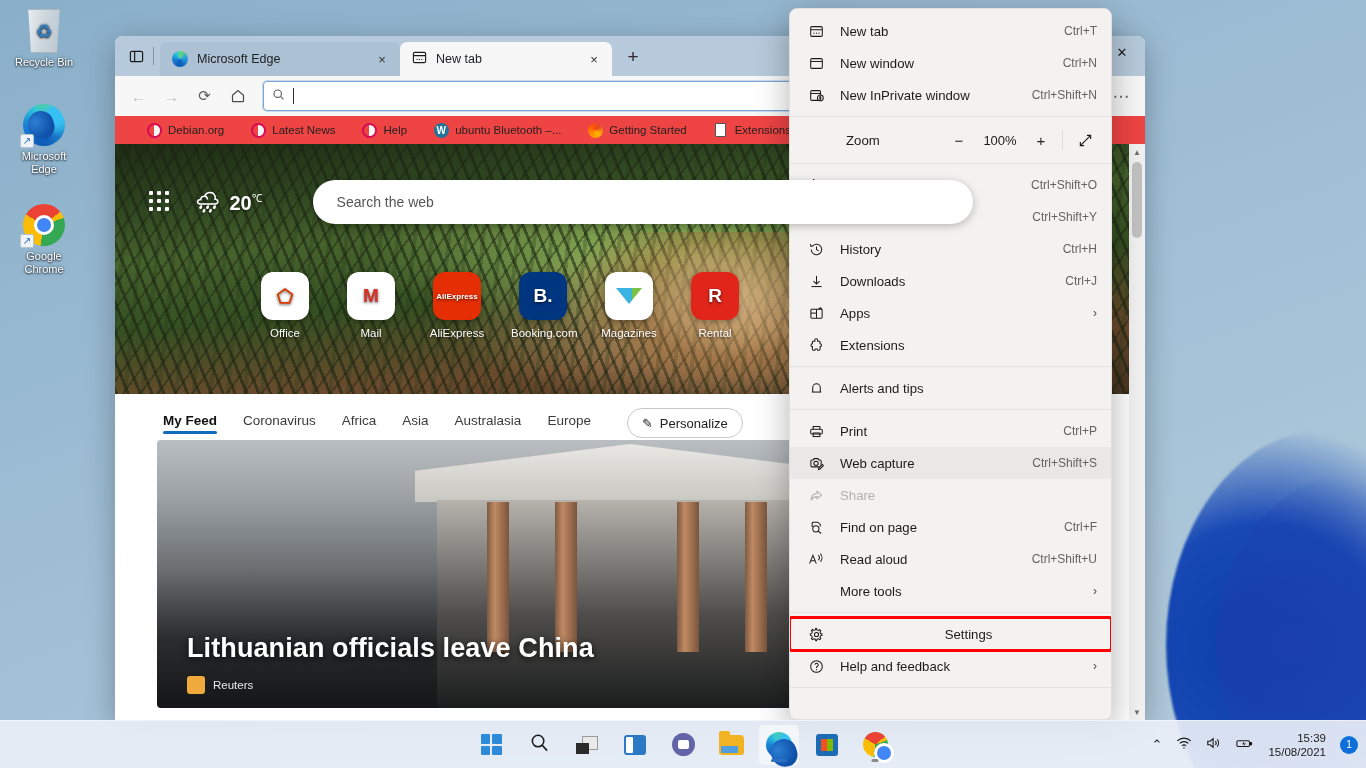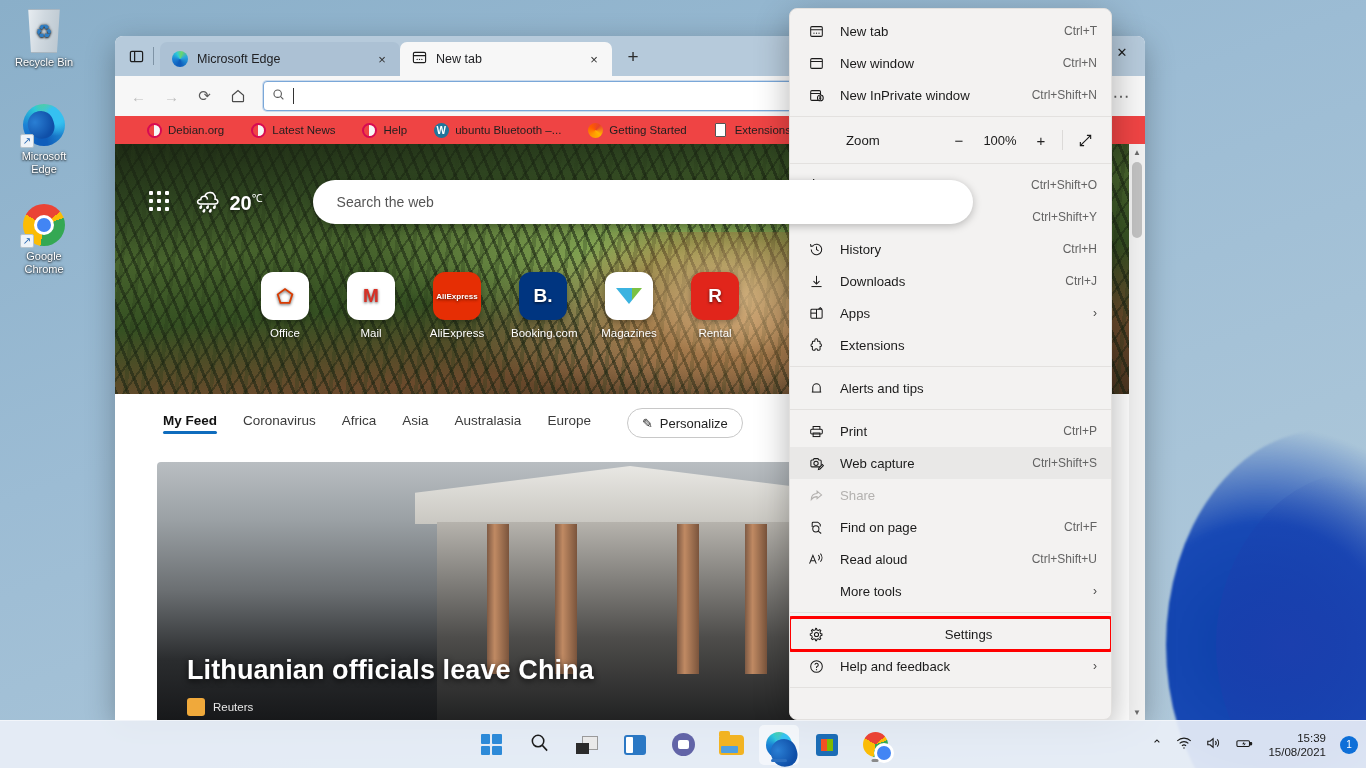--- a/index.html
+++ b/index.html
@@ -216,21 +216,21 @@
     display:flex;align-items:center;justify-content:center;font-weight:bold;font-size:19px;
     box-shadow:0 2px 6px rgba(0,0,0,.3);}
 
   .feednav { height:44px; background:#fff; display:flex; align-items:flex-end; gap:26px; padding-left:48px; font-size:13.5px; color:#3b3b3b;}
   .feednav .fn { padding: 12px 0 10px; position:relative; }
   .feednav .fn.active { color:#111; font-weight:bold; }
   .feednav .fn.active:after { content:""; position:absolute; left:0; right:0; bottom:4px; height:3px; background:#0f6cbd; border-radius:2px;}
   .personalize { margin-left:10px; height:30px; border:1px solid #c8c8c8; border-radius:16px;
     display:flex;align-items:center;gap:7px;padding:0 14px; font-size:13px; color:#222;}
 
-  .newscard { margin: 24px 42px 0; height: 268px; position:relative; overflow:hidden; border-radius:4px;
+  .newscard { margin: 2px 42px 0; height: 268px; position:relative; overflow:hidden; border-radius:4px;
     background: linear-gradient(180deg, #b9bec2 0%, #9aa0a4 22%, #6b6f72 48%, #2a2c2e 74%, #141517 100%);
   }
   .newscard .building {
     position:absolute; left:50%; top:4px; transform:translateX(-50%);
     width: 430px; height: 264px;
   }
   .bld-ped { position:absolute; left:0; top:0; width:430px; height:58px;
     background: linear-gradient(180deg,#e8e7e3,#c9c7c1);
     clip-path: polygon(50% 0%, 100% 46%, 100% 100%, 0% 100%, 0% 46%);}
   .bld-body { position:absolute; left:22px; top:56px; width:386px; height:210px; background: linear-gradient(180deg,#b6b3ad 0%, #4e4d4b 55%, #1b1c1d 100%);}

